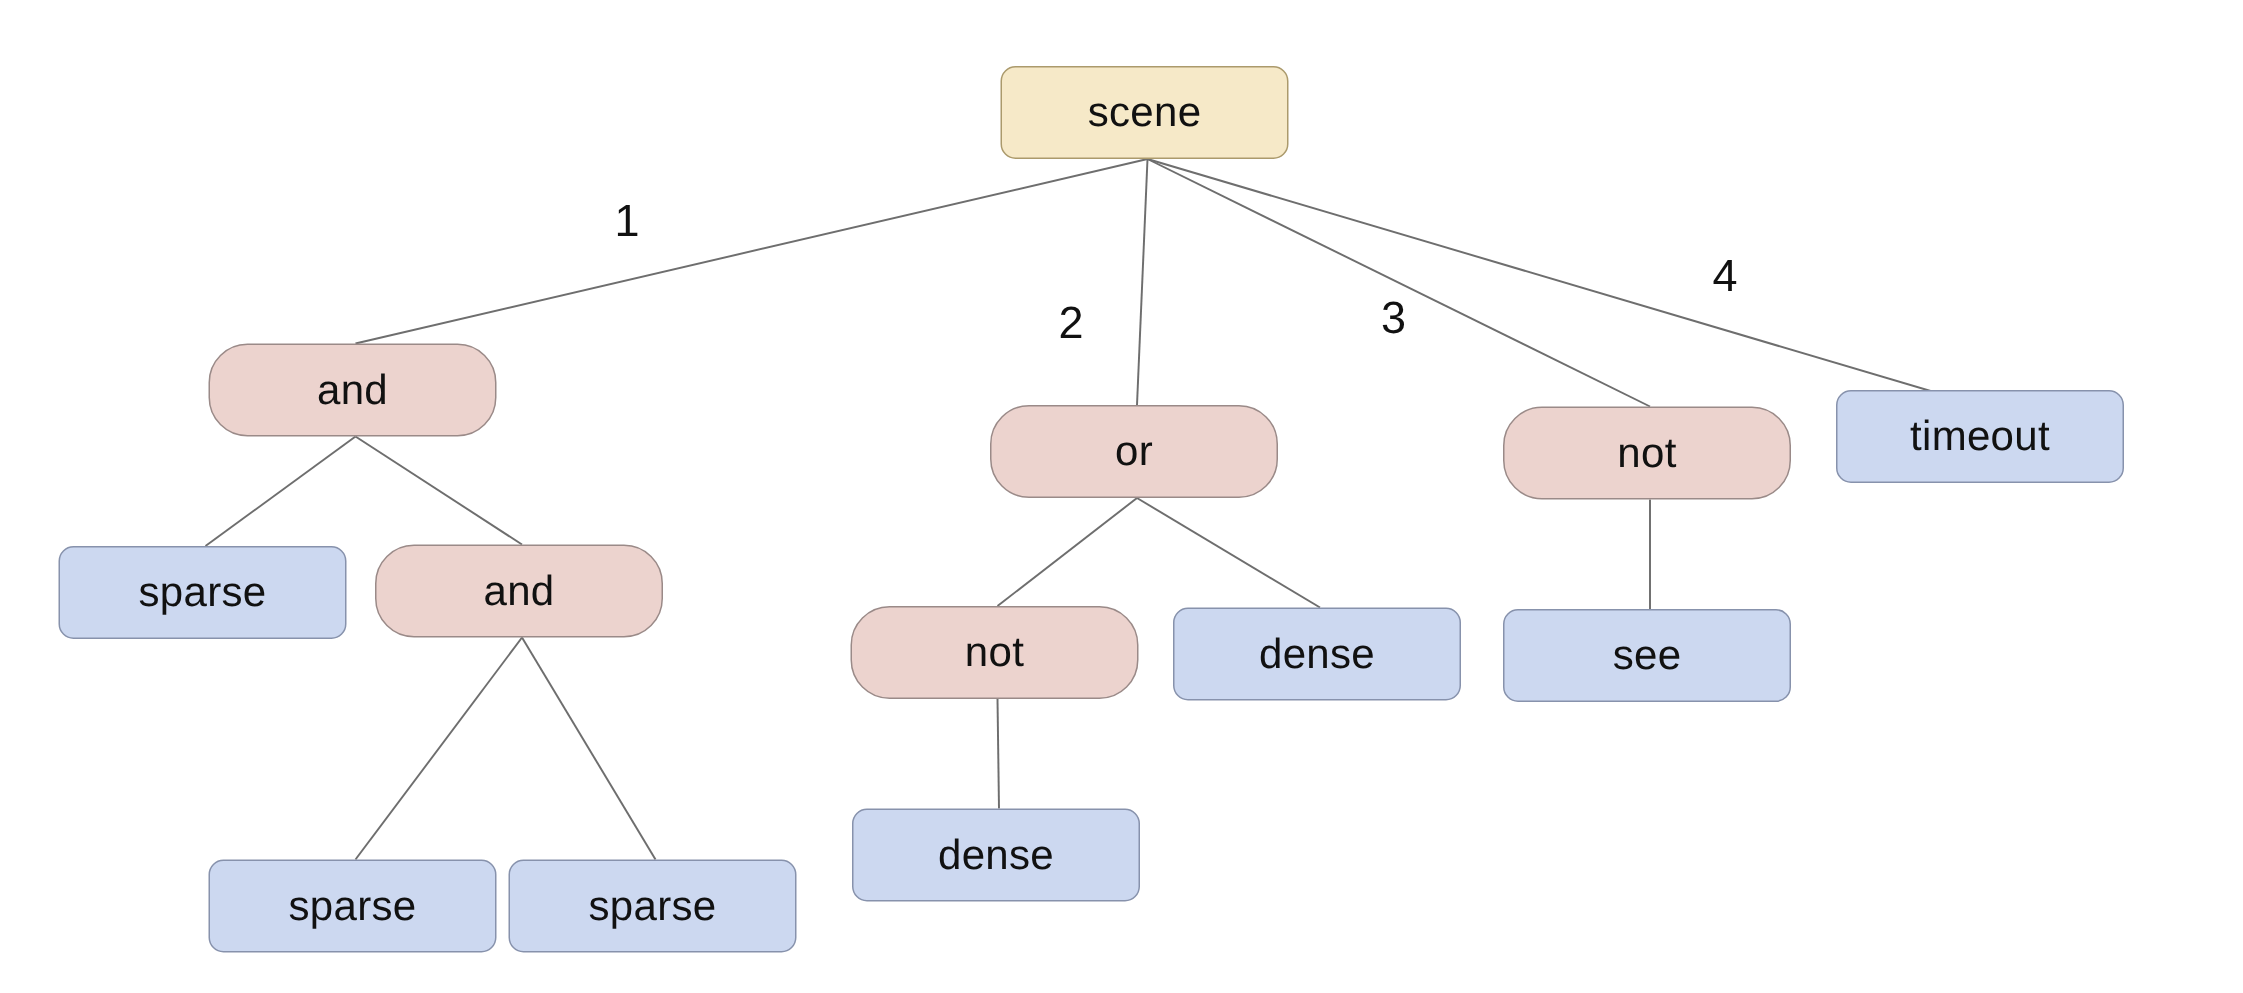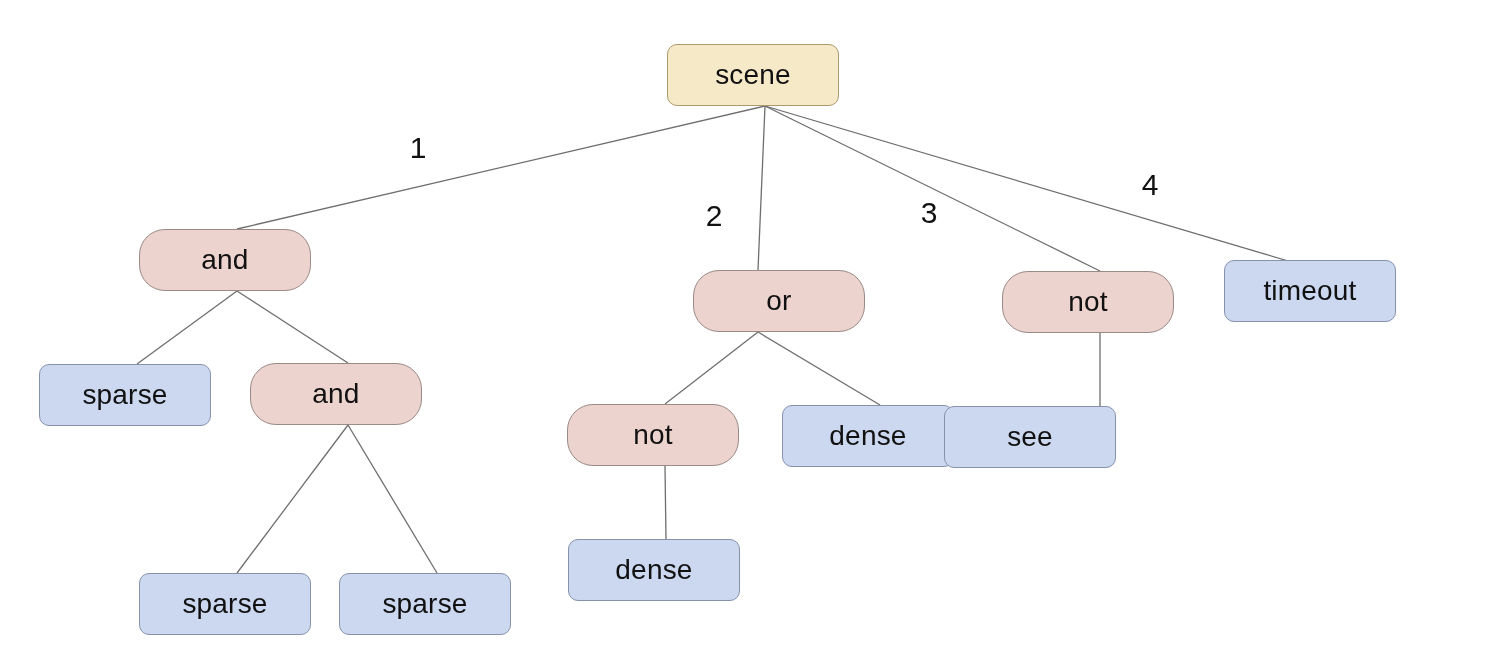--- a/index.html
+++ b/index.html
@@ -20,21 +20,21 @@
     left: 0; top: 0;
     width: 1495px;
     height: 662px;
   }
   .edge-layer line {
     stroke: var(--edge, #6e6e6e);
     stroke-width: 1.3;
   }
   .node {
     position: absolute;
-    width: 172px;
+    width: 192px;
     height: 62px;
     border-radius: 10px;
     box-sizing: border-box;
     border: 1.5px solid #8f8f8f;
     display: flex;
     align-items: center;
     justify-content: center;
     font-size: 28px;
     color: #111111;
     letter-spacing: 0.2px;
@@ -54,28 +54,28 @@
   }
   .edge-label {
     position: absolute;
     transform: translate(-50%, -50%);
     font-size: 30px;
     color: #111111;
   }
   
   .pos-scene    { left: 667px;  top: 44px;  }
   .pos-and-1    { left: 139px;  top: 229px; }
-  .pos-or-1     { left: 693px;  top: 270px; }
+  .pos-or-1     { left: 660px;  top: 270px; }
   .pos-not-1    { left: 1002px; top: 271px; }
   .pos-timeout  { left: 1224px; top: 260px; }
   .pos-sparse-1 { left: 39px;   top: 364px; }
   .pos-and-2    { left: 250px;  top: 363px; }
   .pos-not-2    { left: 567px;  top: 404px; }
   .pos-dense-1  { left: 782px;  top: 405px; }
-  .pos-see      { left: 944px; top: 406px; }
+  .pos-see      { left: 1002px; top: 406px; }
   .pos-sparse-2 { left: 139px;  top: 573px; }
   .pos-sparse-3 { left: 339px;  top: 573px; }
   .pos-dense-2  { left: 568px;  top: 539px; }
   
   .pos-el-1 { left: 418px;  top: 148px; }
   .pos-el-2 { left: 714px;  top: 216px; }
   .pos-el-3 { left: 929px;  top: 213px; }
   .pos-el-4 { left: 1150px; top: 185px; }
 </style>
 </head>

